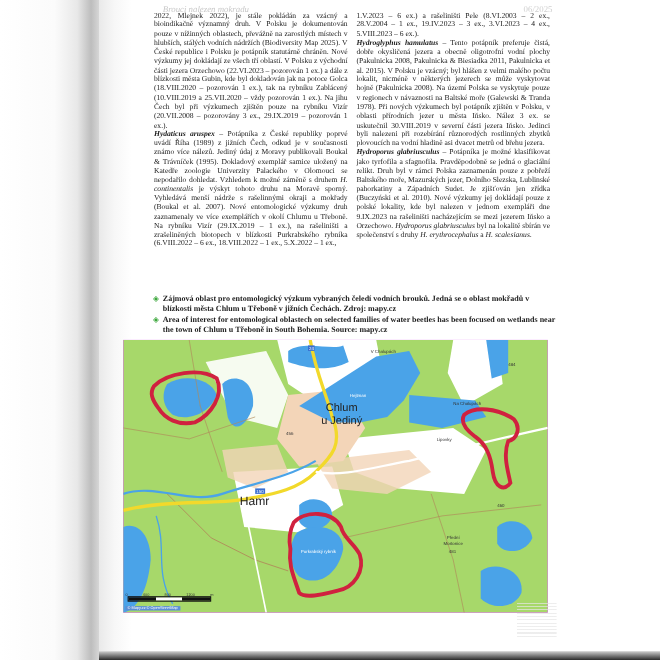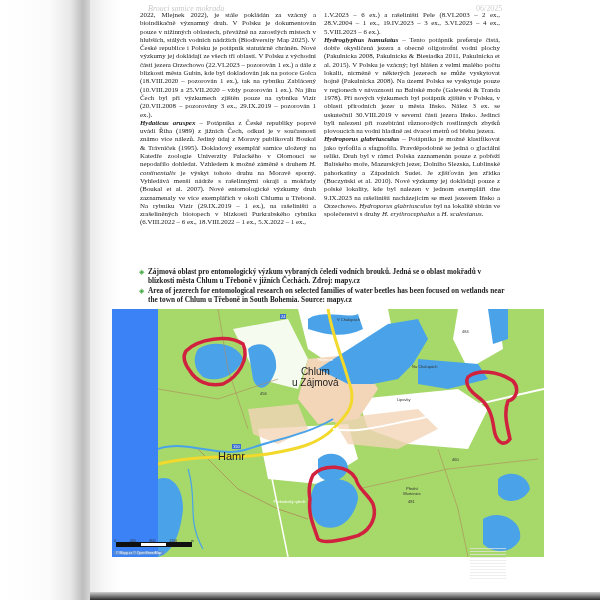--- a/index.html
+++ b/index.html
@@ -41,21 +41,21 @@
   .col .sp { font-weight: bold; font-style: italic; }
   .col .it { font-style: italic; }
   .captions {
     position: absolute; left: 139px; top: 268px; width: 370px;
     font-size: 7.3px; line-height: 8.6px; font-weight: bold; color: #222;
   }
   .cap { display: flex; margin-bottom: 2px; }
   .cap .bullet { color: #3aa63a; width: 9px; flex: none; font-size: 7px; }
   .map {
     position: absolute; left: 112px; top: 309px; width: 386px; height: 248px;
-    overflow: hidden; background: #3b82f6; padding-left: 46px;
+    overflow: hidden; background: #d946ef;
   }
   .map svg { display: block; }
   .town-label {
     position: absolute; font-family: "Liberation Sans", "DejaVu Sans", sans-serif;
     font-size: 10px; color: #222; line-height: 11px; text-align: center;
   }
   .small-label {
     position: absolute; font-family: "Liberation Sans", "DejaVu Sans", sans-serif;
     font-size: 4px; color: #333;
   }
@@ -83,21 +83,21 @@
     opacity: 0.7;
   }
 </style>
 </head>
 <body>
 
 <div class="gutter-left"></div>
 <div class="page"></div>
 <div class="bottom-edge"></div>
 
-<div class="running-head">Brouci samice mokradu</div>
+<div class="running-head">Brouci nalezen mokradu</div>
 <div class="page-number">06/2025</div>
 
 <div class="columns">
   <div class="col">
     <p>
       <span>2022, Mlejnek 2022), je stále pokládán za vzácný a bioindikačně významný druh. V Polsku je dokumentován pouze v nížinných oblastech, převážně na zarostlých místech v hlubších, stálých vodních nádržích (Biodiversity Map 2025). V České republice i Polsku je potápník statutárně chráněn. Nové výzkumy jej dokládají ze všech tří oblastí. V Polsku z východní části jezera Orzechowo (22.VI.2023 – pozorován 1 ex.) a dále z blízkosti města Gubin, kde byl dokladován jak na potoce Golca (18.VIII.2020 – pozorován 1 ex.), tak na rybníku Zablácený (10.VIII.2019 a 25.VII.2020 – vždy pozorován 1 ex.). Na jihu Čech byl při výzkumech zjištěn pouze na rybníku Vizír (20.VII.2008 – pozorovány 3 ex., 29.IX.2019 – pozorován 1 ex.).</span>
     </p>
     <p>
       <span class="sp">Hydaticus aruspex</span><span> – Potápníka z České republiky poprvé uvádí Říha (1989) z jižních Čech, odkud je v současnosti známo více nálezů. Jediný údaj z Moravy publikovali Boukal &amp; Trávníček (1995). Dokladový exemplář samice uložený na Katedře zoologie Univerzity Palackého v Olomouci se nepodařilo dohledat. Vzhledem k možné záměně s druhem </span><span class="it">H. continentalis</span><span> je výskyt tohoto druhu na Moravě sporný. Vyhledává menší nádrže s rašelinnými okraji a mokřady (Boukal et al. 2007). Nové entomologické výzkumy druh zaznamenaly ve více exemplářích v okolí Chlumu u Třeboně. Na rybníku Vizír (29.IX.2019 – 1 ex.), na rašeliništi a zrašeliněných biotopech v blízkosti Purkrabského rybníka (6.VIII.2022 – 6 ex., 18.VIII.2022 – 1 ex., 5.X.2022 – 1 ex.,</span>
     </p>
@@ -115,21 +115,21 @@
   </div>
 </div>
 
 <div class="captions">
   <div class="cap">
     <span class="bullet">◈</span>
     <span>Zájmová oblast pro entomologický výzkum vybraných čeledí vodních brouků. Jedná se o oblast mokřadů v blízkosti města Chlum u Třeboně v jižních Čechách. Zdroj: mapy.cz</span>
   </div>
   <div class="cap">
     <span class="bullet">◈</span>
-    <span>Area of jezerech for entomological research on selected families of water beetles has been focused on wetlands near the town of Chlum u Třeboně in South Bohemia. Source: mapy.cz</span>
+    <span>Area of interest for entomological oblastech on selected families of water beetles has been focused on wetlands near the town of Chlum u Třeboně in South Bohemia. Source: mapy.cz</span>
   </div>
 </div>
 
 <div class="map">
   <svg width="386" height="248" viewBox="0 0 386 248">
 
     <rect x="0" y="0" width="386" height="248" fill="#a7d86a"></rect>
 
     <path d="M140 0 L230 0 L238 40 L210 70 L180 60 L150 40 Z" fill="#ffffff"></path>
     <path d="M75 20 L130 10 L150 50 L140 80 L100 70 Z" fill="#ffffff" opacity="0.9"></path>
@@ -166,21 +166,21 @@
     <path d="M175 120 C200 125 230 115 260 110 C300 100 340 90 386 80" stroke="#ffffff" stroke-width="2" fill="none"></path>
     <path d="M110 150 L130 248" stroke="#ffffff" stroke-width="1.5" fill="none"></path>
 
     <path d="M28 42 C40 30 70 25 85 35 C92 50 80 68 65 75 C50 78 38 72 32 62 C26 54 24 48 28 42 Z" stroke="#d0213f" stroke-width="3.5" fill="none"></path>
     <path d="M310 68 C320 60 340 62 355 72 C362 80 358 90 350 92 C345 105 350 120 352 130 C346 138 338 134 336 120 C334 105 330 95 320 88 C312 82 306 75 310 68 Z" stroke="#d0213f" stroke-width="3.5" fill="none"></path>
     <path d="M155 166 C165 155 190 155 198 170 C200 180 210 185 215 195 C220 210 210 225 195 228 C180 232 165 235 160 230 C155 215 150 205 152 190 C150 180 152 172 155 166 Z" stroke="#d0213f" stroke-width="3.5" fill="none"></path>
   </svg>
 
   <div class="town-label" style="left:180px;top:57px;">
     <div>Chlum</div>
-    <div>u Zájmová</div>
+    <div>u Jediný</div>
   </div>
   <div class="town-label" style="left:106px;top:142px;font-size:11px;">Hamr</div>
   <div class="lake-label" style="left:206px;top:48px;">Hejtman</div>
   <div class="lake-label" style="left:160px;top:190px;width:35px;">Purkrabský rybník</div>
   <div class="small-label" style="left:225px;top:8px;">V Chalupách</div>
   <div class="small-label" style="left:300px;top:55px;">Na Chalupách</div>
   <div class="small-label" style="left:285px;top:88px;">Lipovky</div>
   <div class="small-label" style="left:288px;top:177px;width:24px;text-align:center;">Přední Mortonice</div>
   <div class="small-label" style="left:296px;top:190px;">481</div>
   <div class="small-label" style="left:148px;top:82px;">456</div>

